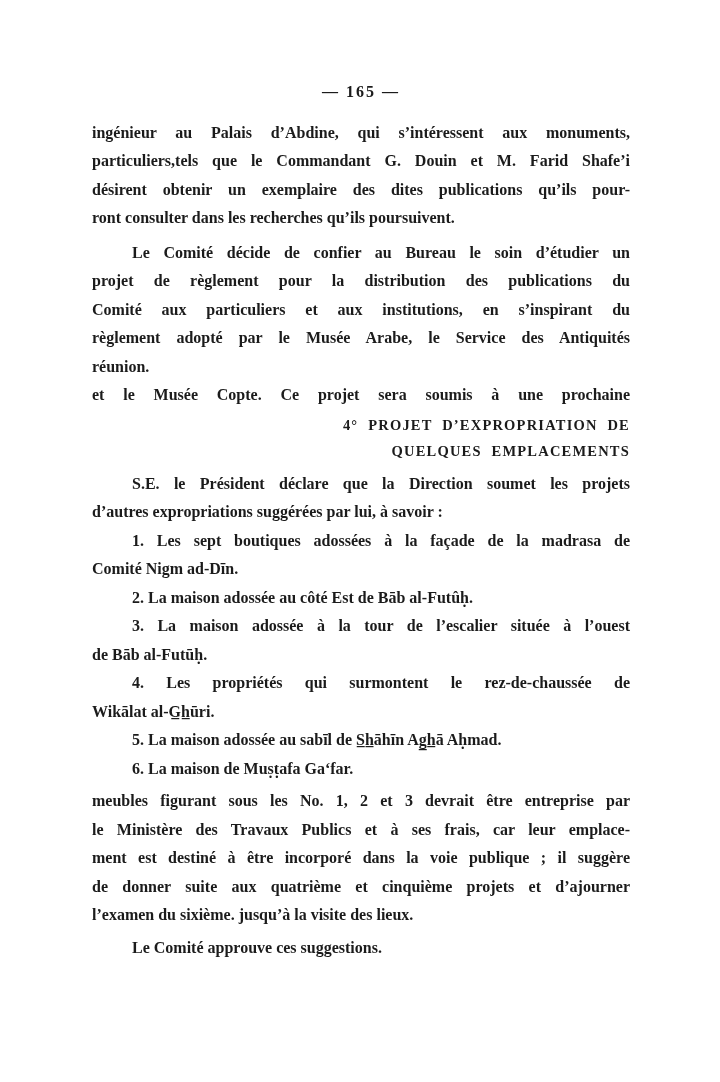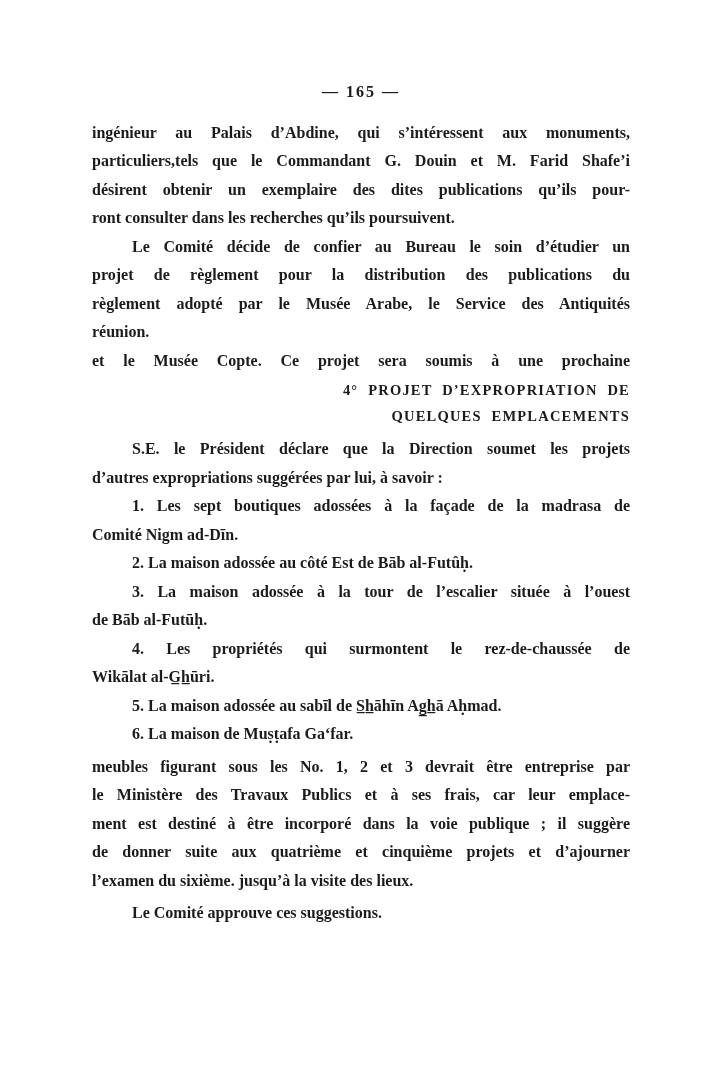--- a/index.html
+++ b/index.html
@@ -32,40 +32,41 @@
   .j  { text-align: justify; text-align-last: justify; }
   .ind { text-indent: 40px; }
   .heading {
     text-align: right;
     font-size: 14.5px;
     line-height: 26px;
     letter-spacing: 1.2px;
     word-spacing: 5px;
     margin: 2px 0 6px 0;
   }
-  .mt6 { }
+  .mt6 { margin-top: 6px; }
   .mt4 { margin-top: 4px; }
 </style>
 </head>
 <body>
 
 <div class="page">
 
   <div class="pageno">— 165 —</div>
 
   <div class="para">
     <div class="ln j">ingénieur au Palais d’Abdine, qui s’intéressent aux monuments,</div>
     <div class="ln j">particuliers,tels que le Commandant G. Douin et M. Farid Shafe’i</div>
     <div class="ln j">désirent obtenir un exemplaire des dites publications qu’ils pour-</div>
     <div class="ln">ront consulter dans les recherches qu’ils poursuivent.</div>
   </div>
 
   <div class="para mt6">
     <div class="ln j ind">Le Comité décide de confier au Bureau le soin d’étudier un</div>
     <div class="ln j">projet de règlement pour la distribution des publications du</div>
+    <div class="ln j">Comité aux particuliers et aux institutions, en s’inspirant du</div>
     <div class="ln j">règlement adopté par le Musée Arabe, le Service des Antiquités</div>
     <div class="ln">réunion.</div>
     <div class="ln j">et le Musée Copte.  Ce projet sera soumis à une prochaine</div>
   </div>
 
   <div class="heading">
     <div>4° PROJET D’EXPROPRIATION DE</div>
     <div>QUELQUES EMPLACEMENTS</div>
   </div>
 

